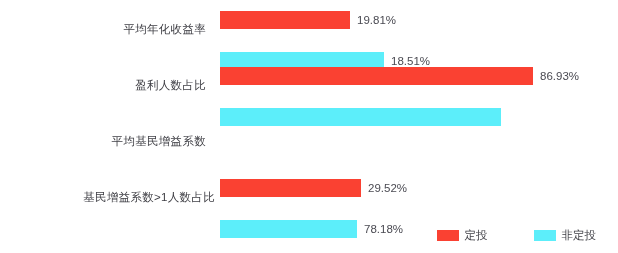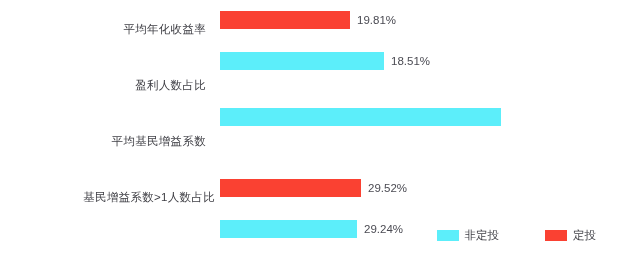--- a/index.html
+++ b/index.html
@@ -122,20 +122,24 @@
         <div class="bar-row secondary">
           <span class="bar secondary" style="width:164px;"></span>
           <span class="bar-value">18.51%</span>
         </div>
       </div>
     </div>
 
     <div class="bar-group" style="top:65px;">
       <div class="cat-label">盈利人数占比</div>
       <div class="bars">
+        <div class="bar-row primary">
+          <span class="bar primary" style="width:313px;"></span>
+          <span class="bar-value">86.93%</span>
+        </div>
         <div class="bar-row secondary">
           <span class="bar secondary" style="width:281px;"></span>
         </div>
       </div>
     </div>
 
     <div class="bar-group" style="top:121px;text-align:center;">
       <div class="cat-label">平均基民增益系数</div>
       <div class="bars">
       </div>
@@ -143,31 +147,31 @@
 
     <div class="bar-group" style="top:177px;padding-left:9px;">
       <div class="cat-label">基民增益系数&gt;1人数占比</div>
       <div class="bars">
         <div class="bar-row primary">
           <span class="bar primary" style="width:141px;"></span>
           <span class="bar-value">29.52%</span>
         </div>
         <div class="bar-row secondary">
           <span class="bar secondary" style="width:137px;"></span>
-          <span class="bar-value">29.24%</span>
+          <span class="bar-value">78.18%</span>
         </div>
       </div>
     </div>
 
   </div>
 
   <div class="legend">
     <div class="legend-item">
+      <span class="legend-swatch primary"></span>
+      <span class="legend-label">定投</span>
+    </div>
+    <div class="legend-item">
       <span class="legend-swatch secondary"></span>
       <span class="legend-label">非定投</span>
-    </div>
-    <div class="legend-item">
-      <span class="legend-swatch primary"></span>
-      <span class="legend-label">定投</span>
     </div>
   </div>
 
 </div>
 
 </body></html>

